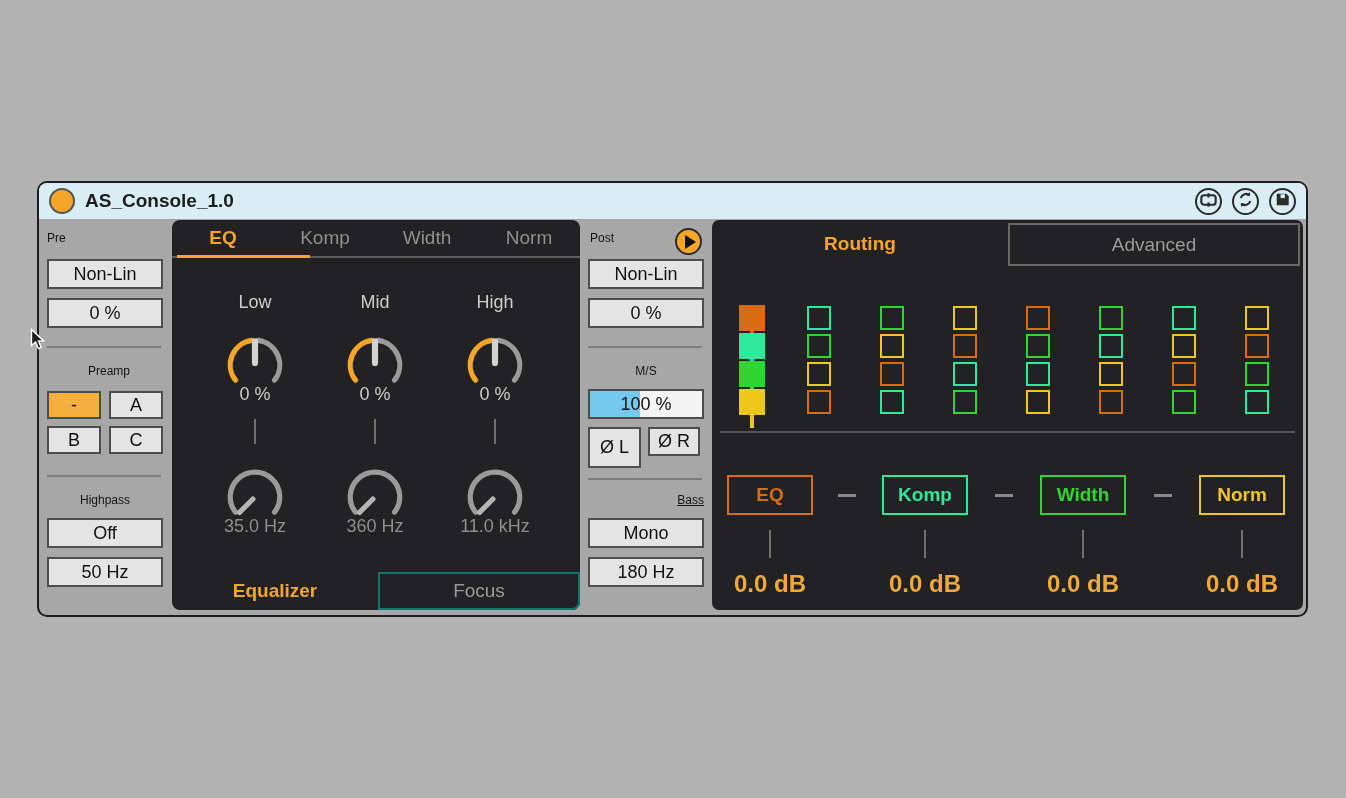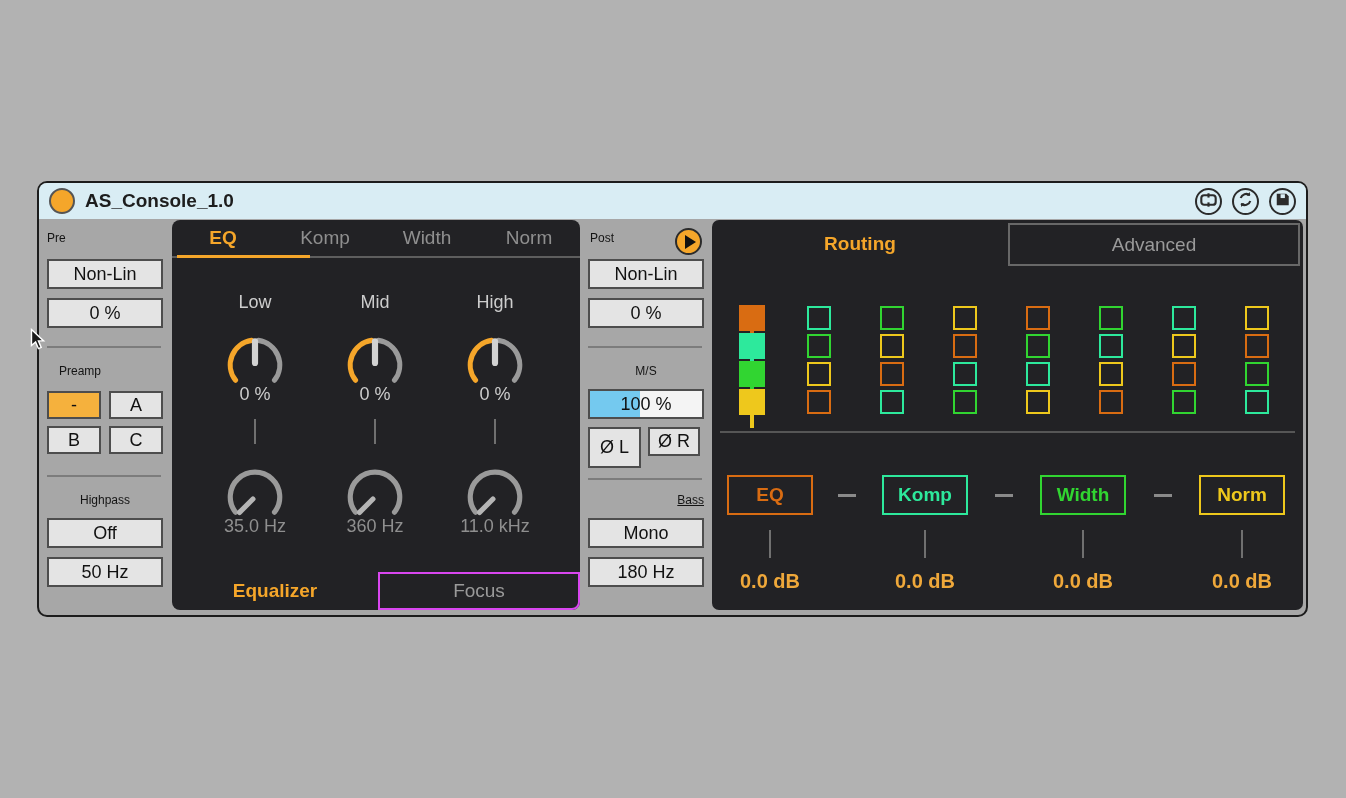--- a/index.html
+++ b/index.html
@@ -65,21 +65,21 @@
   .knob-val{ font-size:18px; color:#cdcdcd; height:22px; margin-top:-16px; position:relative; }
   .band-tick{ width:2px; height:25px; background:#707070; margin-top:13px; }
   .knob2{ margin-top:22px; }
   .knob-freq{ font-size:18px; color:#8f8f8f; height:22px; margin-top:-16px; position:relative; }
   .eq-bottom-label{
     position:absolute; left:0; top:360px; width:206px; text-align:center;
     font-size:19px; font-weight:bold; color:var(--accent);
   }
   .focus-box{
     position:absolute; left:206px; top:352px; width:202px; height:38px;
-    border:2px solid #d946ef; border-radius:0 0 8px 0;
+    border:2px solid #0f766e; border-radius:0 0 8px 0;
     display:flex; align-items:center; justify-content:center;
     font-size:19px; color:#9a9a9a;
   }
   
   .play-btn{
     position:absolute; left:636px; top:9px; width:27px; height:27px; border-radius:50%;
     background:var(--accent); border:2px solid #2b2b2b;
     display:flex; align-items:center; justify-content:center;
   }
   .play-tri{ width:0; height:0; border-left:11px solid #111; border-top:7px solid transparent; border-bottom:7px solid transparent; margin-left:3px; }
@@ -106,21 +106,21 @@
   .mod-box{
     position:absolute; top:255px; width:86px; height:40px; border:2px solid;
     display:flex; align-items:center; justify-content:center; font-size:19px; font-weight:bold;
   }
   .c-eq{ color:var(--c-eq); border-color:var(--c-eq); }
   .c-komp{ color:var(--c-komp); border-color:var(--c-komp); }
   .c-width{ color:var(--c-width); border-color:var(--c-width); }
   .c-norm{ color:var(--c-norm); border-color:var(--c-norm); }
   .chain-dash{ position:absolute; top:274px; width:18px; height:3px; background:#8a8a8a; }
   .mod-tick{ position:absolute; top:310px; width:2px; height:28px; background:#707070; }
-  .mod-gain{ position:absolute; top:350px; width:120px; text-align:center; font-size:20px; font-weight:600; color:#efa83a; }
+  .mod-gain{ position:absolute; top:350px; width:120px; text-align:center; font-size:24px; font-weight:600; color:#efa83a; }
   .cursor{ position:absolute; left:30px; top:328px; z-index:50; }
 </style>
 </head>
 <body>
 
 <div class="device">
 
   <div class="titlebar">
     <div class="activator"></div>
     <div class="title">AS_Console_1.0</div>
@@ -153,21 +153,21 @@
       </span>
     </div>
   </div>
 
   <div class="dbody">
 
     <div class="sec-label" style="left:8px; top:12px;">Pre</div>
     <div class="ctl" style="left:8px; top:40px; width:116px;">Non-Lin</div>
     <div class="ctl" style="left:8px; top:79px; width:116px;">0 %</div>
     <div class="divider" style="left:8px; top:127px; width:114px;"></div>
-    <div class="sec-label" style="left:20px; top:145px; width:116px; ">Preamp</div>
+    <div class="sec-label" style="left:12px; top:145px; width:116px; text-align:center;">Preamp</div>
     <div class="ctl orange" style="left:8px; top:172px; width:54px; height:28px;">-</div>
     <div class="ctl" style="left:70px; top:172px; width:54px; height:28px;">A</div>
     <div class="ctl" style="left:8px; top:207px; width:54px; height:28px;">B</div>
     <div class="ctl" style="left:70px; top:207px; width:54px; height:28px;">C</div>
     <div class="divider" style="left:8px; top:256px; width:114px;"></div>
     <div class="sec-label" style="left:8px; top:274px; width:116px; text-align:center;">Highpass</div>
     <div class="ctl" style="left:8px; top:299px; width:116px;">Off</div>
     <div class="ctl" style="left:8px; top:338px; width:116px;">50 Hz</div>
 
     <div class="darkpanel eq-panel">

